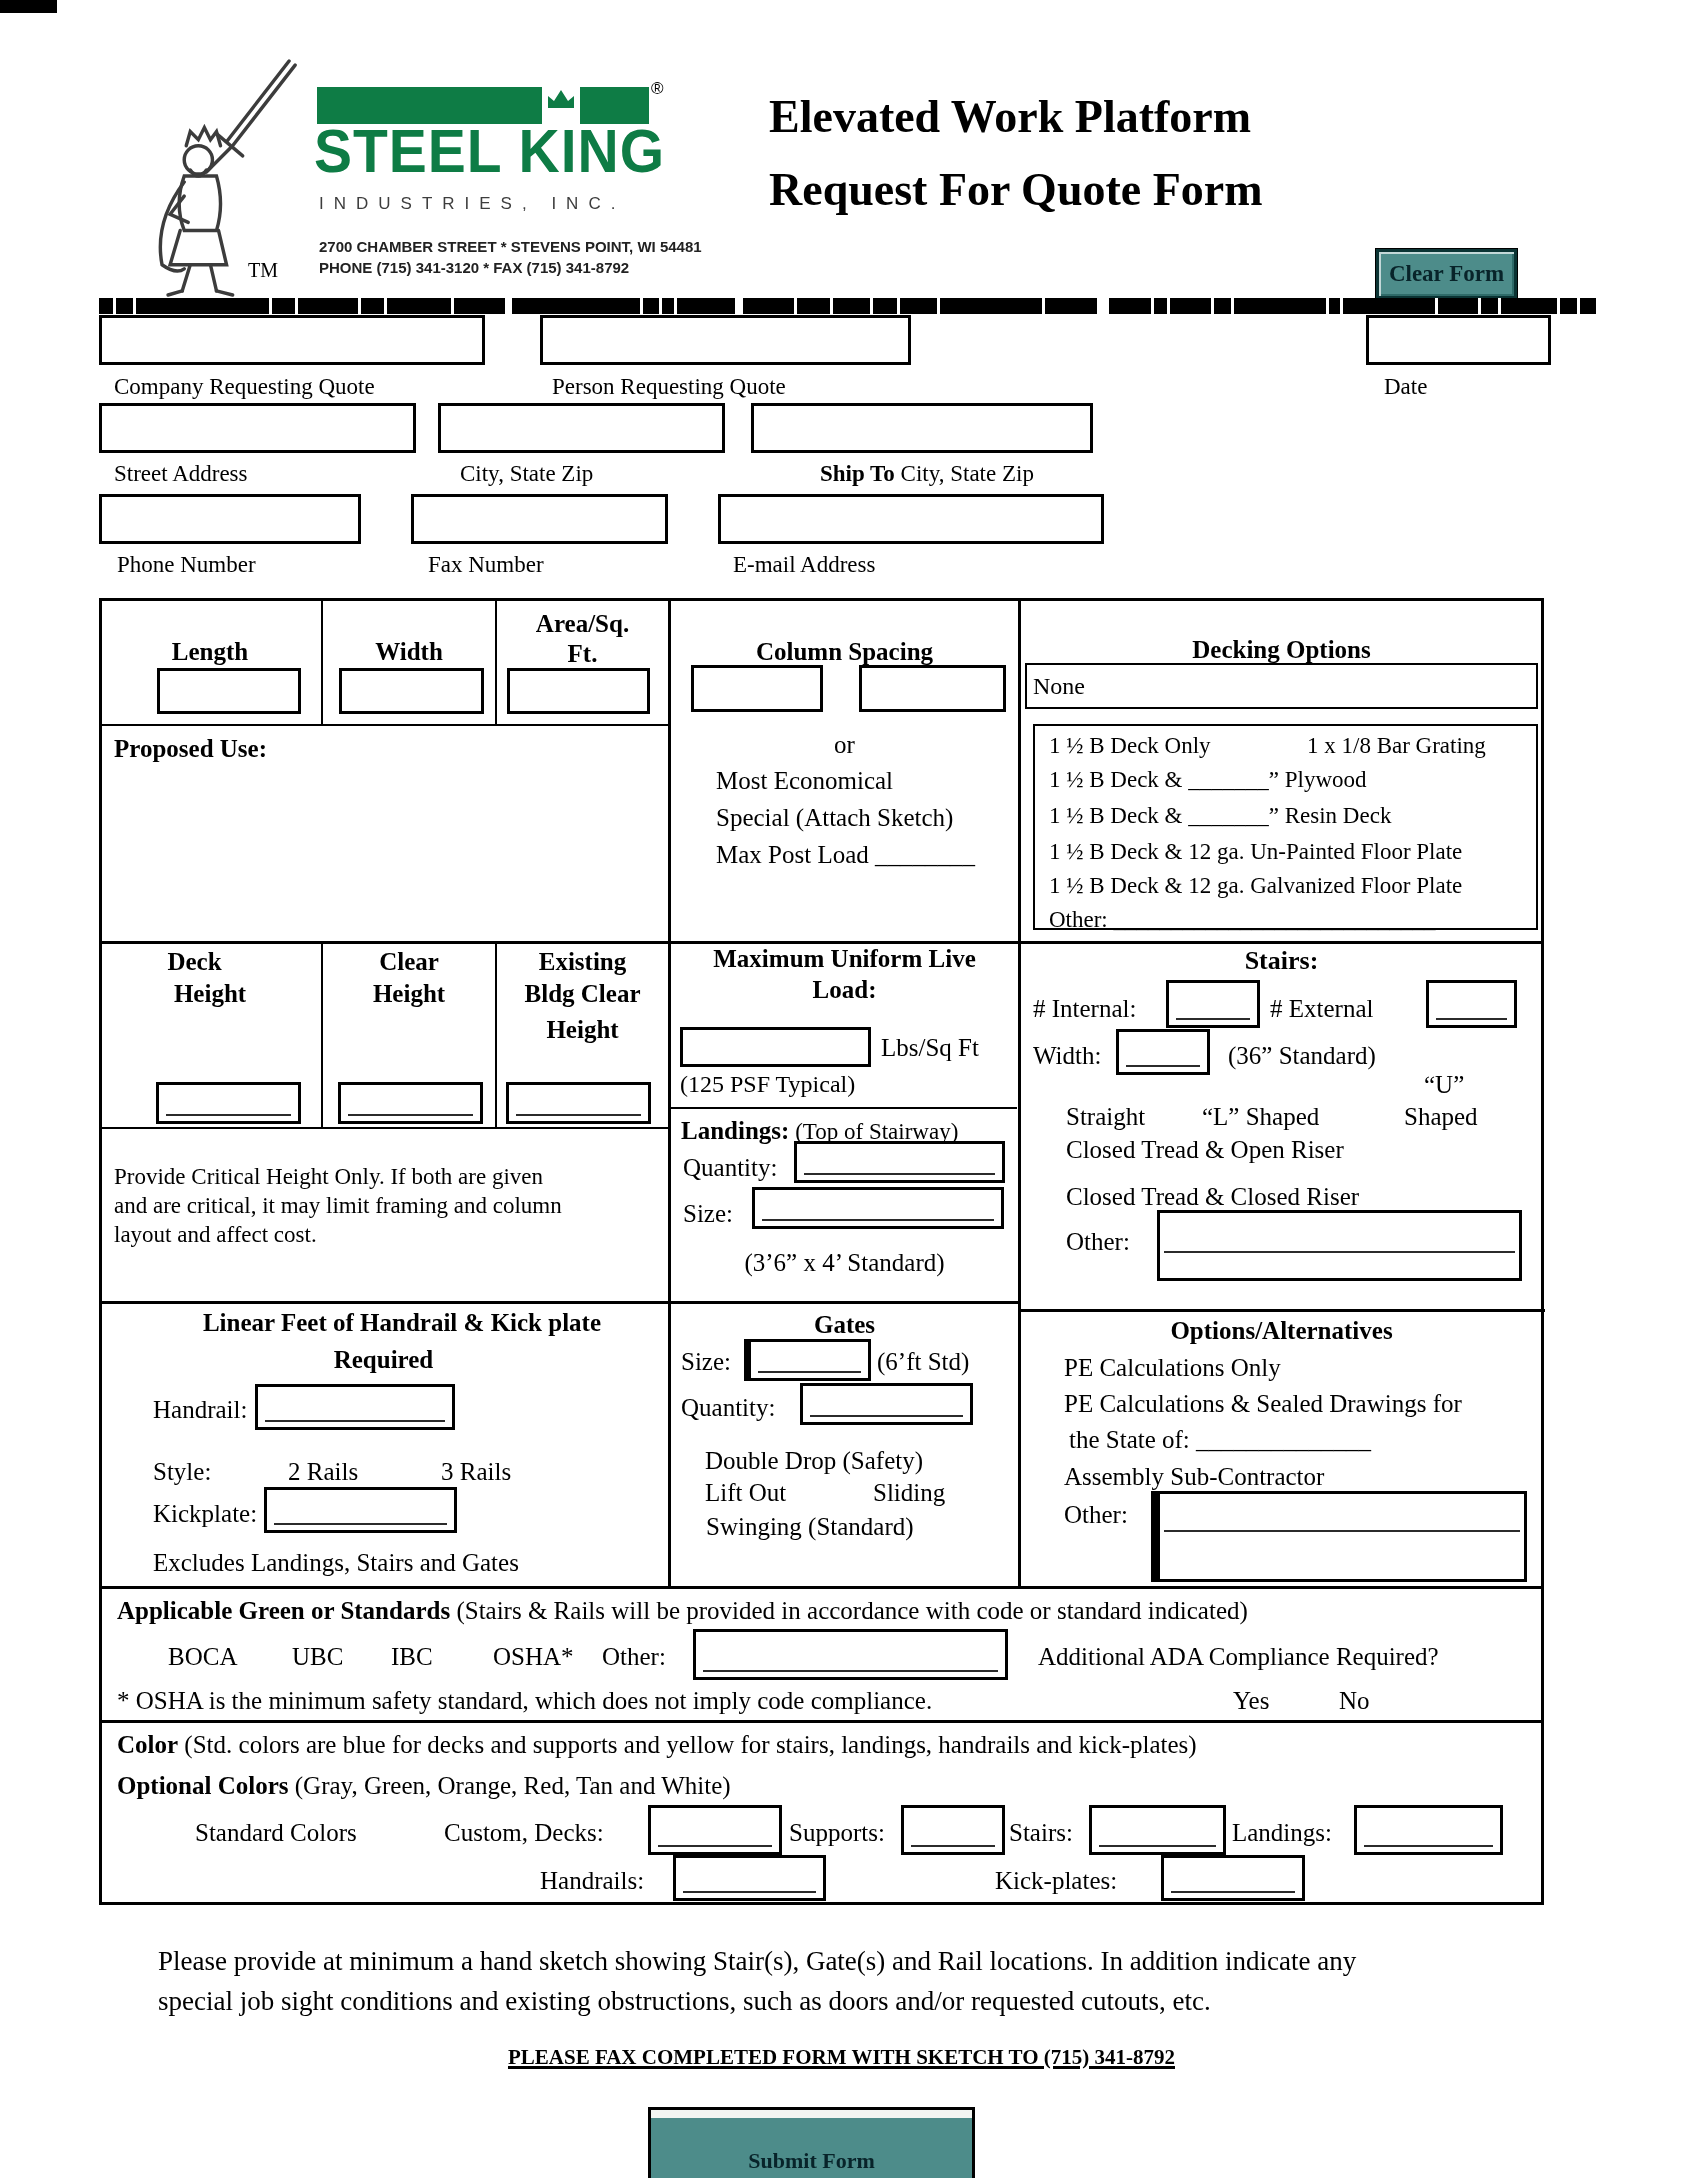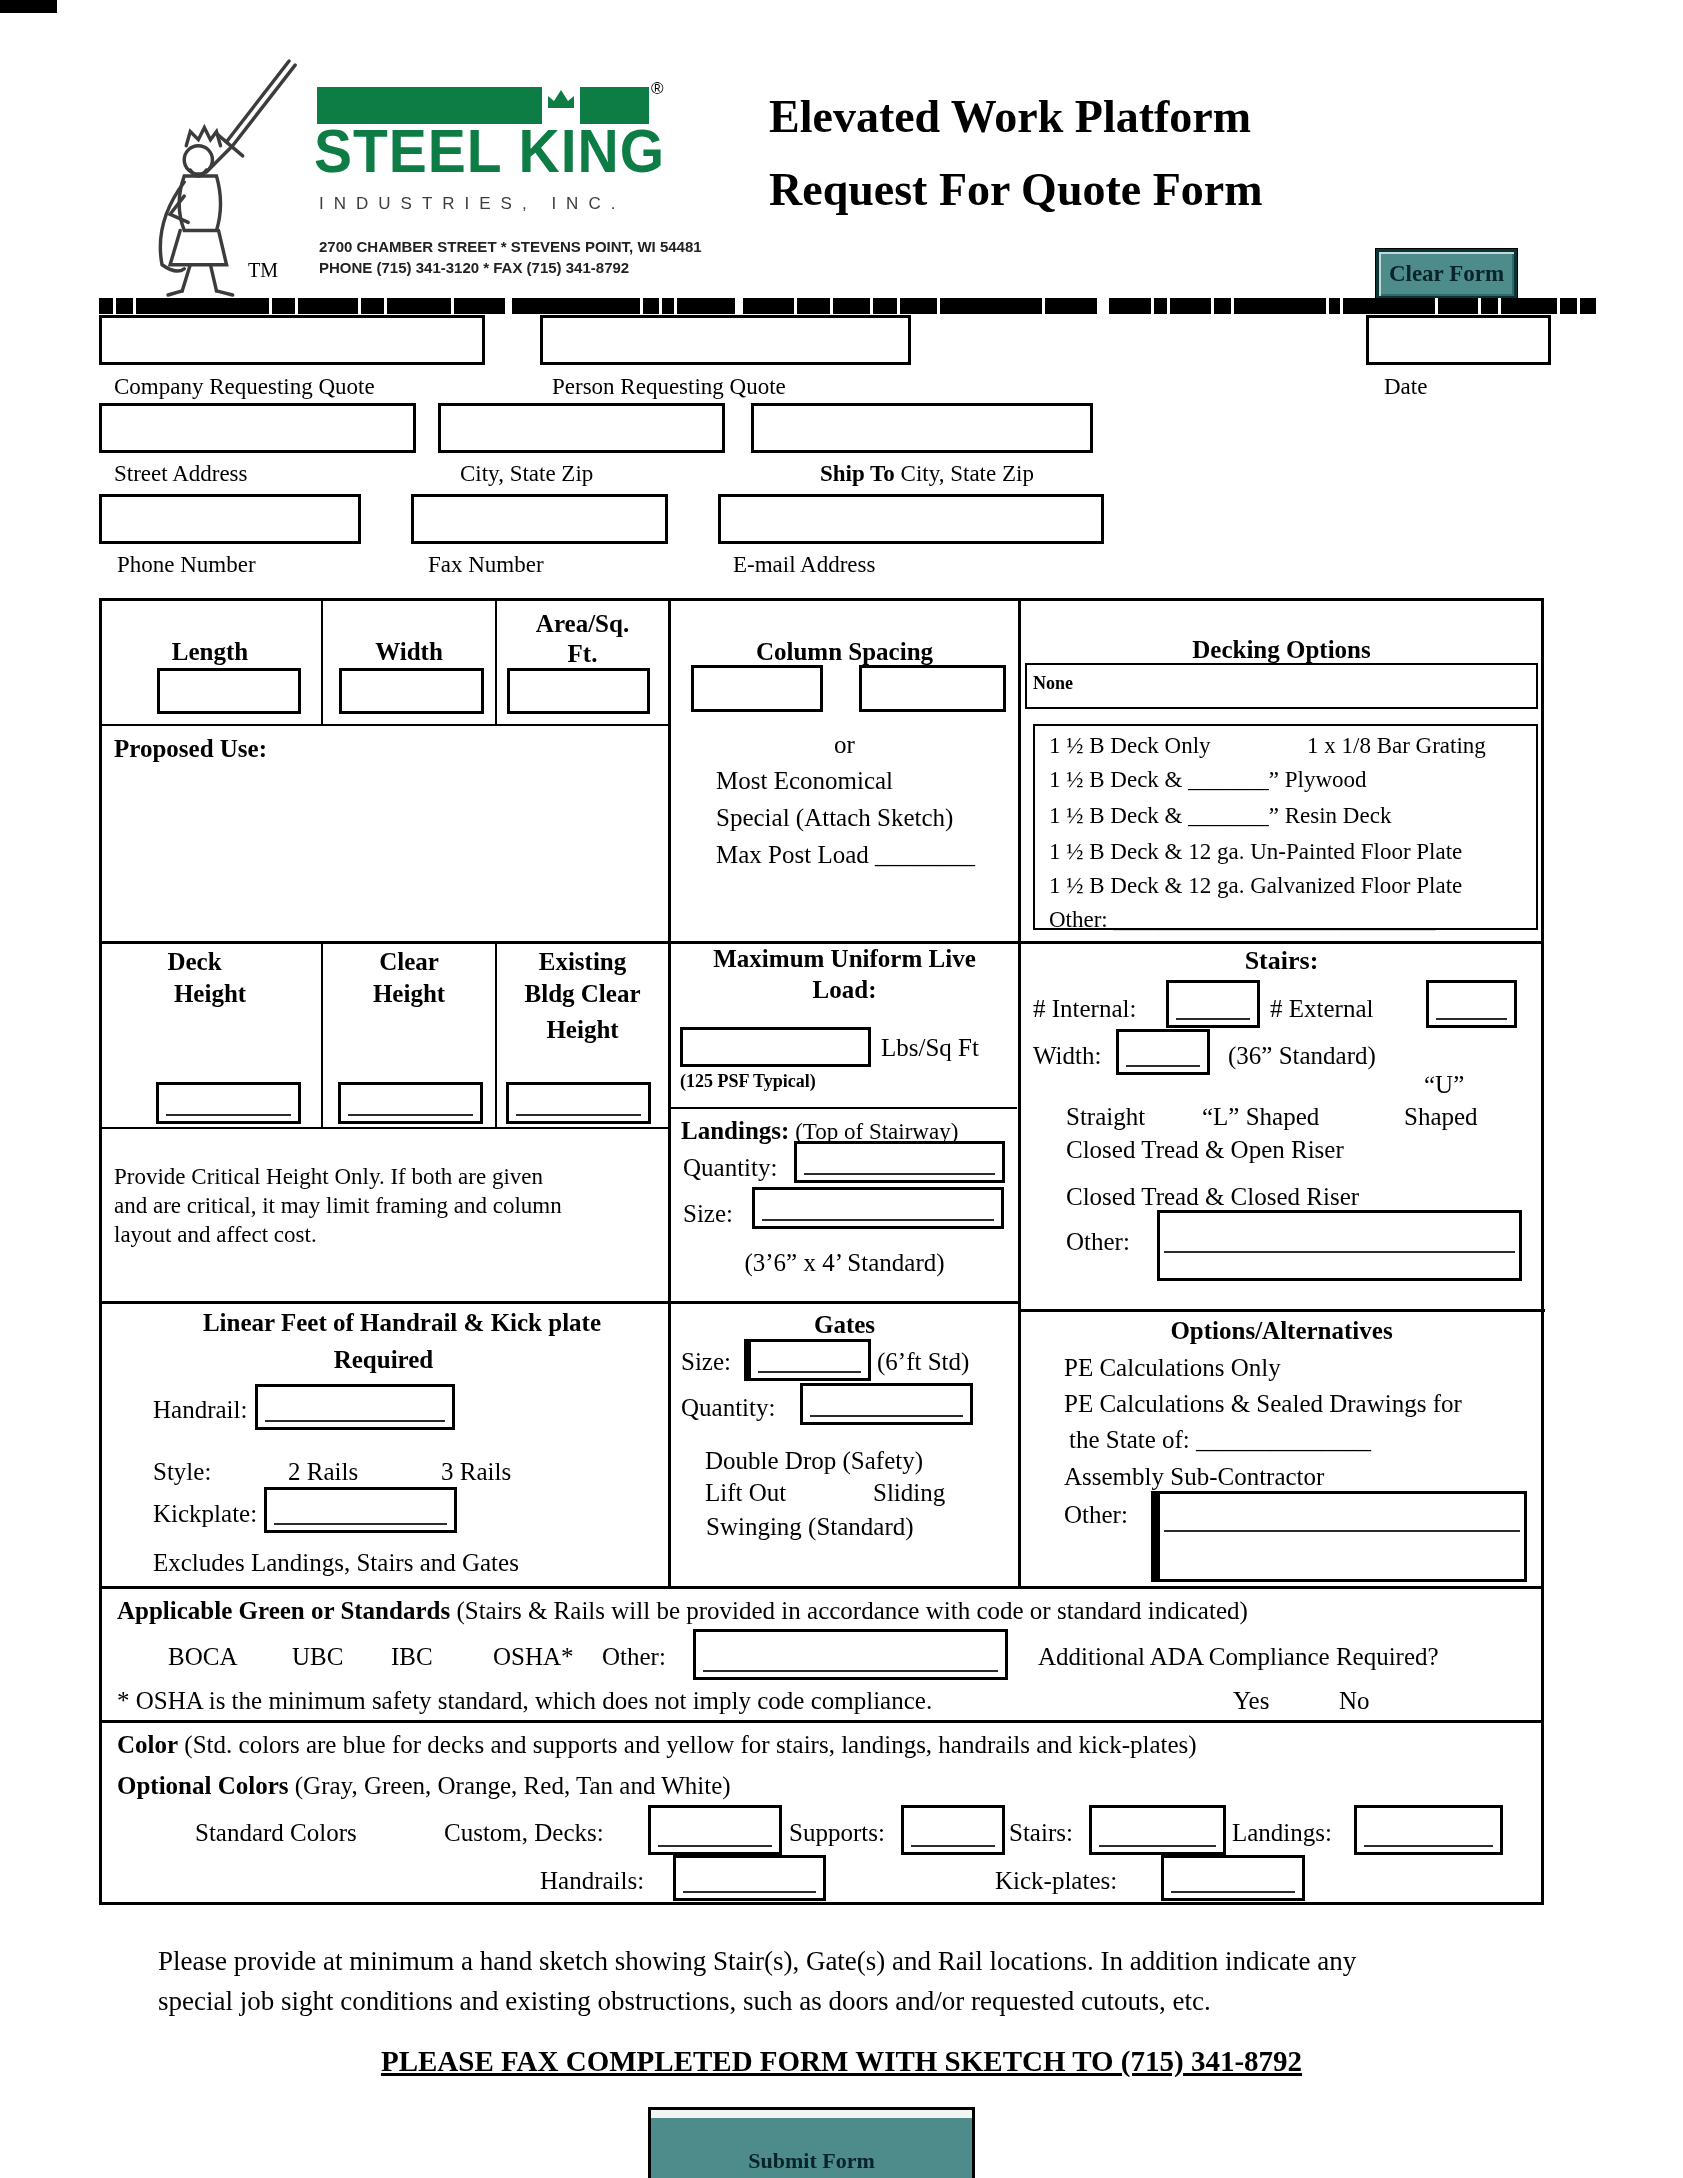--- a/index.html
+++ b/index.html
@@ -1,22 +1,22 @@
 <!DOCTYPE html>
 <html><head>
 <meta charset="utf-8">
 <style>
   html,body{margin:0;padding:0;background:#888;}
   .page{position:relative;width:1683px;height:2178px;background:#fff;margin:0 auto;
         font-family:"Liberation Serif",serif;color:#000;overflow:hidden;}
   .t{position:absolute;white-space:nowrap;line-height:1.15;}
   .b{font-weight:bold;}
   .ctr{text-align:center;}
-  .s20{font-size:20px;} .s23{font-size:23px;} .s24{font-size:18px;font-weight:bold;} .s25{font-size:25px;}
-  .s26{font-size:26px;} .s27{font-size:27px;} .s29{font-size:29px;} .s46{font-size:46px;}
+  .s20{font-size:20px;} .s23{font-size:23px;} .s24{font-size:24px;} .s25{font-size:25px;}
+  .s26{font-size:26px;} .s27{font-size:27px;} .s29{font-size:21px;} .s46{font-size:46px;}
   .ln{position:absolute;background:#000;}
   .f{position:absolute;background:#fff;border:3px solid #000;box-sizing:border-box;}
   .ul::after{content:"";position:absolute;left:7px;right:7px;bottom:5px;border-top:2px solid #2b2b2b;}
   .tick{position:absolute;top:0;bottom:0;background:#fff;width:3px;}
   .btn{position:absolute;box-sizing:border-box;border:3px solid #0b3434;background:#4d8c8a;
        text-align:center;font-family:"Liberation Serif",serif;font-weight:bold;color:#08242a;cursor:pointer;margin-top:8px;}
   .sans{font-family:"Liberation Sans",sans-serif;}
 </style>
 </head>
 <body>

